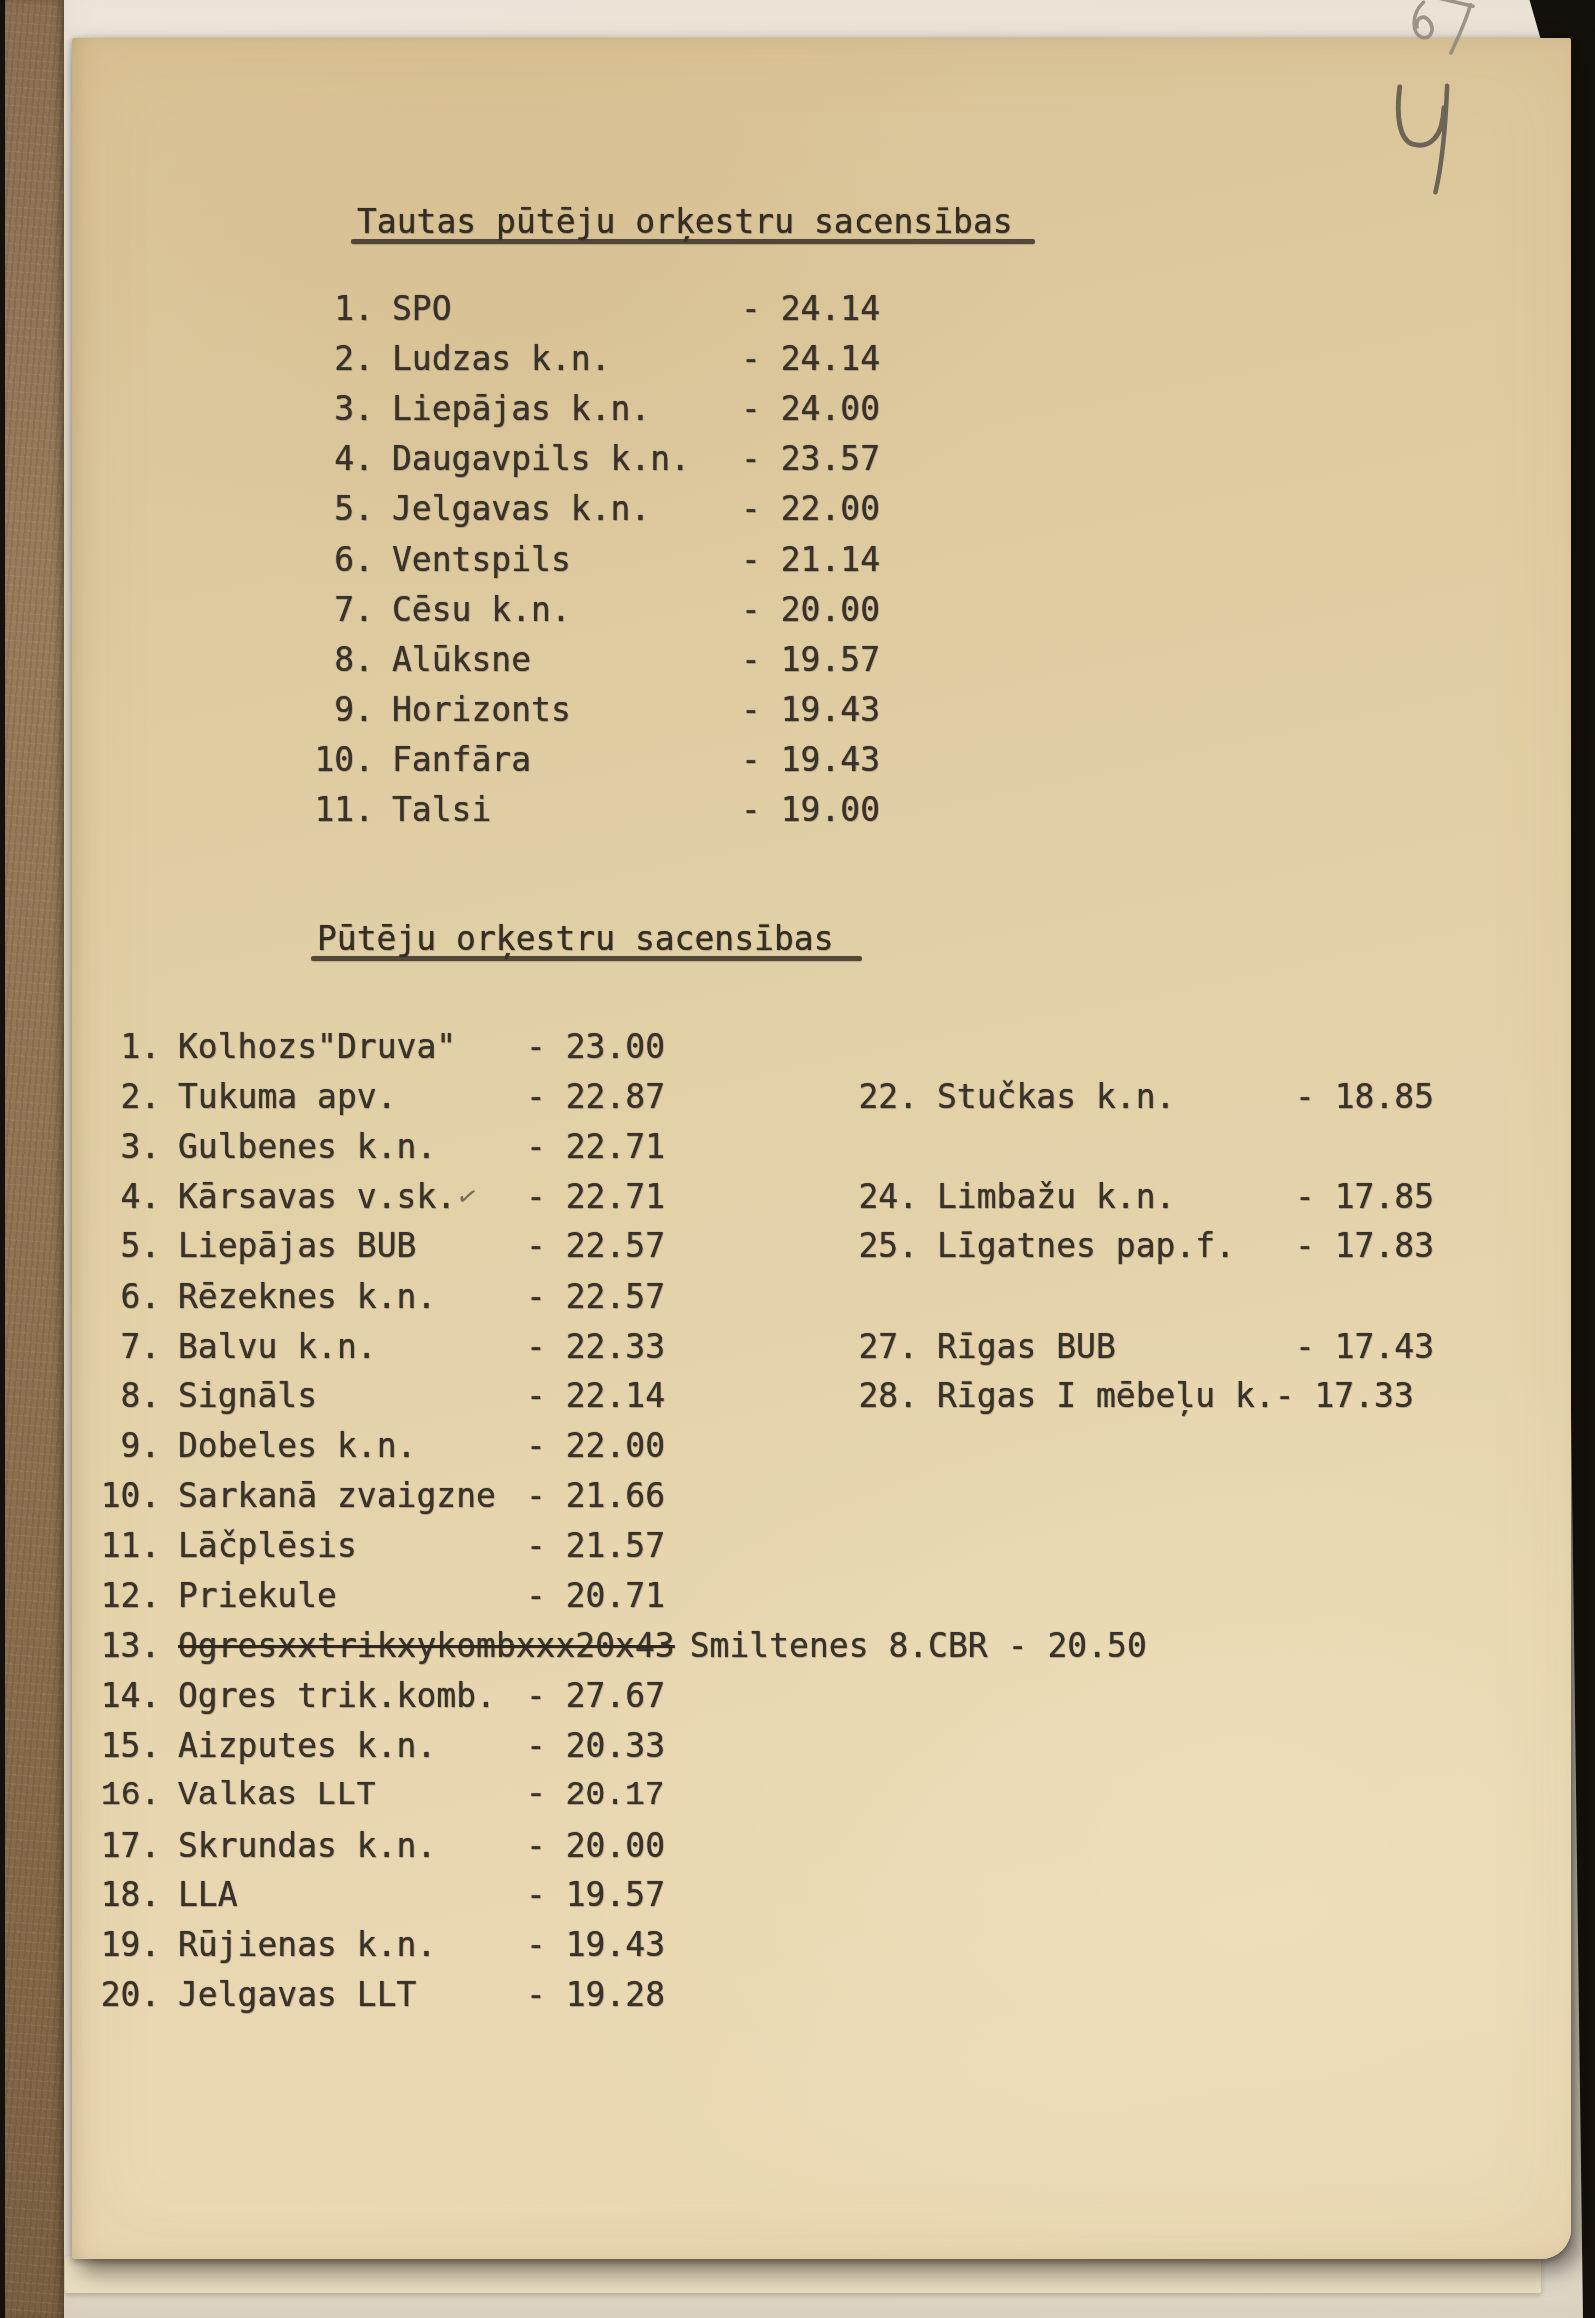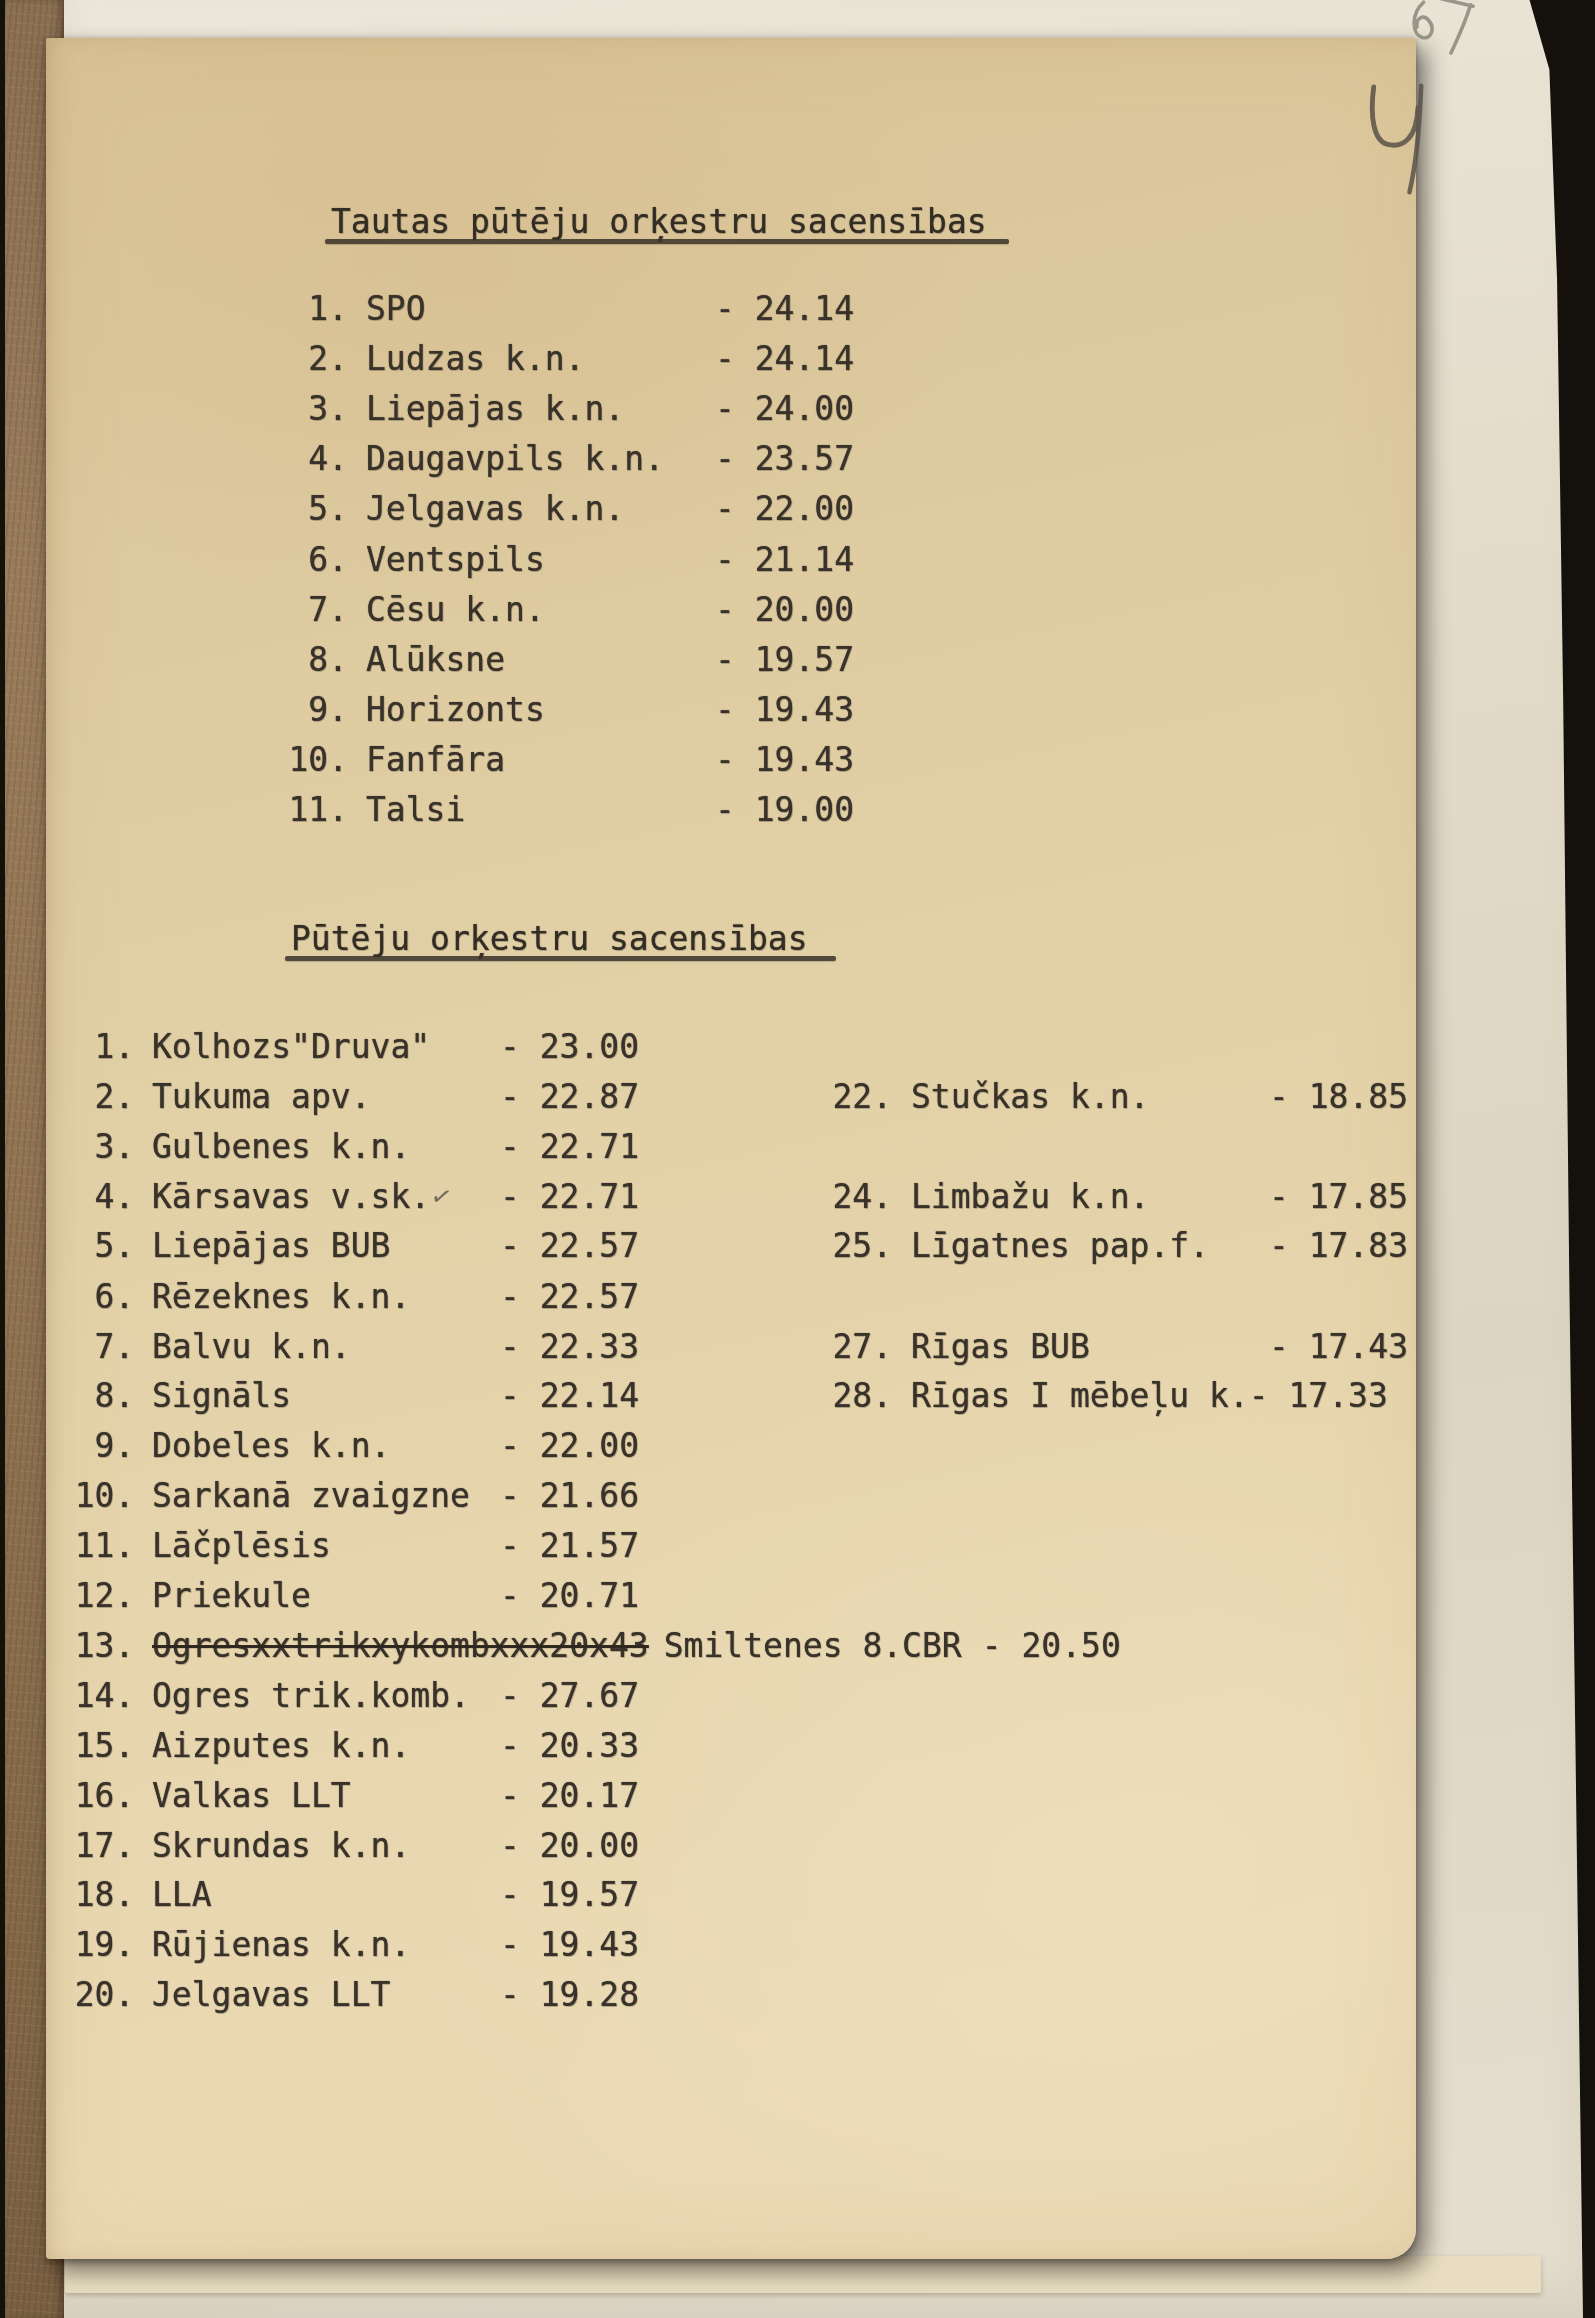--- a/index.html
+++ b/index.html
@@ -14,21 +14,21 @@
   .page2-edge{position:absolute;left:65px;top:2256px;width:1476px;height:37px;
     background:#e8ddc0;border-radius:2.6px;box-shadow:0 2px 5.2px rgba(80,60,30,.3);}
   
   .cardboard{position:absolute;left:5.2px;top:0;width:59px;height:2319px;
     background:
       repeating-linear-gradient(95deg,rgba(55,38,20,.12) 0 2px,rgba(0,0,0,0) 2px 5.9px),
       repeating-linear-gradient(4deg,rgba(230,210,180,.08) 0 1.3px,rgba(0,0,0,0) 1.3px 9.2px),
       linear-gradient(180deg,#8a6f52 0%,#997c5c 25%,#8f7353 55%,#836848 85%,#7a6043 100%);
     box-shadow:inset -5.9px 0 9.2px -3.9px rgba(35,22,10,.55);}
   
-  .page{position:absolute;left:46px;top:38px;width:1370px;height:2221px;
+  .page{position:absolute;left:72px;top:38px;width:1499px;height:2221px;
     border-radius:2px 2px 30px 3.9px;
     background:
       radial-gradient(ellipse 850px 589px at 30% 10%,rgba(188,148,88,.10),rgba(0,0,0,0) 62%),
       radial-gradient(ellipse 1112px 850px at 78% 82%,rgba(255,246,222,.20),rgba(0,0,0,0) 65%),
       linear-gradient(168deg,#d9c396 0%,#dcc89d 18%,#e1cfa5 40%,#e6d5ad 65%,#ead9b3 88%,#e8d7b1 100%);
     box-shadow:9.2px 11.8px 22px rgba(15,10,5,.5),0 2.6px 6.5px rgba(20,12,5,.35),
       inset 0 0 92px rgba(160,120,60,.08),inset 10.5px 0 29px -14.4px rgba(120,90,50,.38);}
   .title,.row{color:#38322a;
     text-shadow:0 0 1px rgba(48,42,34,.8),0.8px 0.7px 0 rgba(48,42,34,.22);}
   .title{position:absolute;font-size:33px;line-height:37px;white-space:pre;color:#332d24;}
@@ -223,21 +223,21 @@
         <div class="row" style="top: 649px;">
           <span class="num">14.</span>
           <span class="name">Ogres trik.komb.</span>
           <span class="score">- 27.67</span>
         </div>
         <div class="row" style="top: 699px;">
           <span class="num">15.</span>
           <span class="name">Aizputes k.n.</span>
           <span class="score">- 20.33</span>
         </div>
-        <div class="row" style="top: 749px;">
+        <div class="row" style="top: 749px; font-family: Liberation Mono, monospace;">
           <span class="num">16.</span>
           <span class="name">Valkas LLT</span>
           <span class="score">- 20.17</span>
         </div>
         <div class="row" style="top: 799px;">
           <span class="num">17.</span>
           <span class="name">Skrundas k.n.</span>
           <span class="score">- 20.00</span>
         </div>
         <div class="row" style="top: 848px;">

